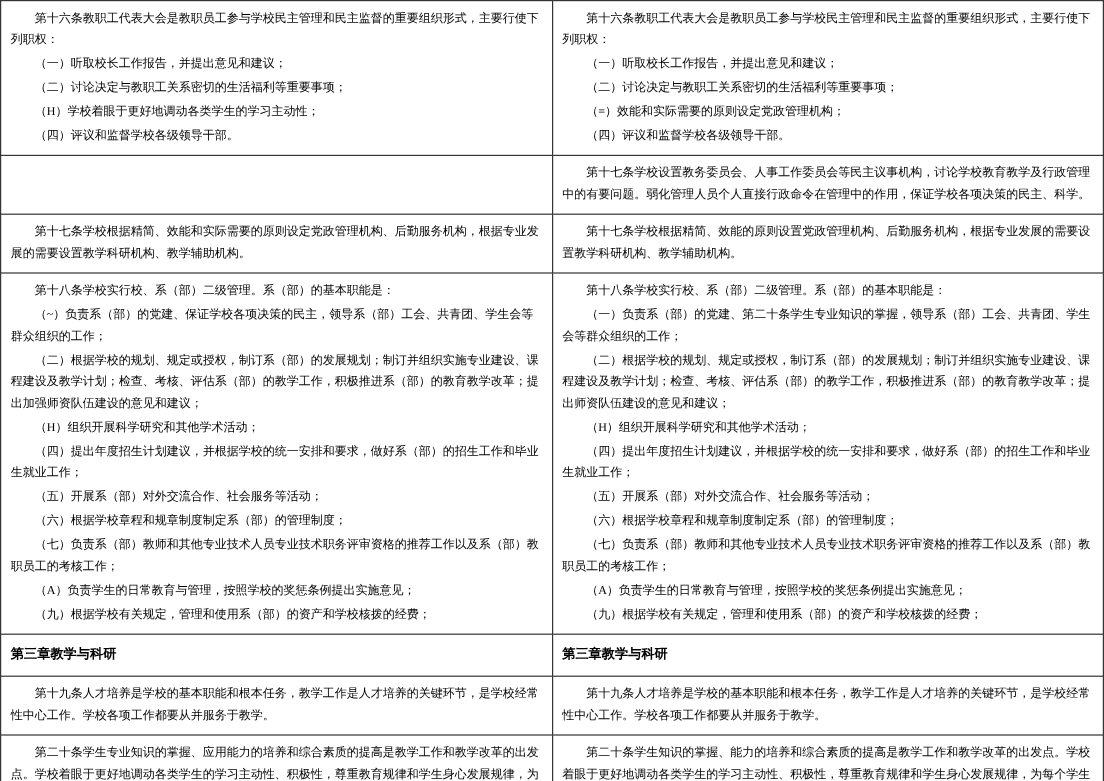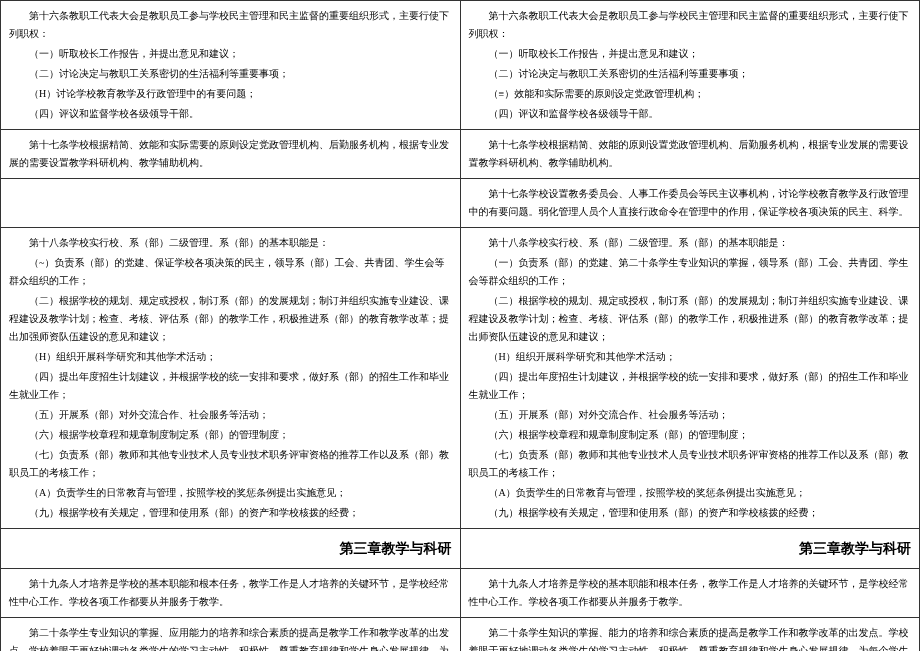--- a/index.html
+++ b/index.html
@@ -21,62 +21,62 @@
   .row { display: table-row; }
   .cell {
     display: table-cell;
     border: 1px solid #333;
     padding: 4px 8px;
     vertical-align: top;
     width: 50%;
   }
   .para { text-indent: 2em; margin: 2px 0; }
   .heading {
-    font-size: 14px;
+    font-size: 11px;
     font-weight: bold;
-    text-align: right;
+    text-align: left;
     font-family: "SimHei", "黑体", sans-serif;
     padding: 3px 0;
   }
 </style>
 </head>
 <body>
 
 <div class="table">
 
   <div class="row">
     <div class="cell">
       <p class="para">第十六条教职工代表大会是教职员工参与学校民主管理和民主监督的重要组织形式，主要行使下列职权：</p>
       <p class="para">（一）听取校长工作报告，并提出意见和建议；</p>
       <p class="para">（二）讨论决定与教职工关系密切的生活福利等重要事项；</p>
-      <p class="para">（H）讨论学校教育教学及行政管理中的有要问题；</p>
+      <p class="para">（H）学校着眼于更好地调动各类学生的学习主动性；</p>
       <p class="para">（四）评议和监督学校各级领导干部。</p>
     </div>
     <div class="cell">
       <p class="para">第十六条教职工代表大会是教职员工参与学校民主管理和民主监督的重要组织形式，主要行使下列职权：</p>
       <p class="para">（一）听取校长工作报告，并提出意见和建议；</p>
       <p class="para">（二）讨论决定与教职工关系密切的生活福利等重要事项；</p>
       <p class="para">（≡）效能和实际需要的原则设定党政管理机构；</p>
       <p class="para">（四）评议和监督学校各级领导干部。</p>
     </div>
   </div>
 
   <div class="row">
+    <div class="cell"></div>
+    <div class="cell">
+      <p class="para">第十七条学校设置教务委员会、人事工作委员会等民主议事机构，讨论学校教育教学及行政管理中的有要问题。弱化管理人员个人直接行政命令在管理中的作用，保证学校各项决策的民主、科学。</p>
+    </div>
+  </div>
+
+  <div class="row">
     <div class="cell">
       <p class="para">第十七条学校根据精简、效能和实际需要的原则设定党政管理机构、后勤服务机构，根据专业发展的需要设置教学科研机构、教学辅助机构。</p>
     </div>
     <div class="cell">
       <p class="para">第十七条学校根据精简、效能的原则设置党政管理机构、后勤服务机构，根据专业发展的需要设置教学科研机构、教学辅助机构。</p>
-    </div>
-  </div>
-
-  <div class="row">
-    <div class="cell"></div>
-    <div class="cell">
-      <p class="para">第十七条学校设置教务委员会、人事工作委员会等民主议事机构，讨论学校教育教学及行政管理中的有要问题。弱化管理人员个人直接行政命令在管理中的作用，保证学校各项决策的民主、科学。</p>
     </div>
   </div>
 
   <div class="row">
     <div class="cell">
       <p class="para">第十八条学校实行校、系（部）二级管理。系（部）的基本职能是：</p>
       <p class="para">（~）负责系（部）的党建、保证学校各项决策的民主，领导系（部）工会、共青团、学生会等群众组织的工作；</p>
       <p class="para">（二）根据学校的规划、规定或授权，制订系（部）的发展规划；制订并组织实施专业建设、课程建设及教学计划；检查、考核、评估系（部）的教学工作，积极推进系（部）的教育教学改革；提出加强师资队伍建设的意见和建议；</p>
       <p class="para">（H）组织开展科学研究和其他学术活动；</p>
       <p class="para">（四）提出年度招生计划建议，并根据学校的统一安排和要求，做好系（部）的招生工作和毕业生就业工作；</p>

